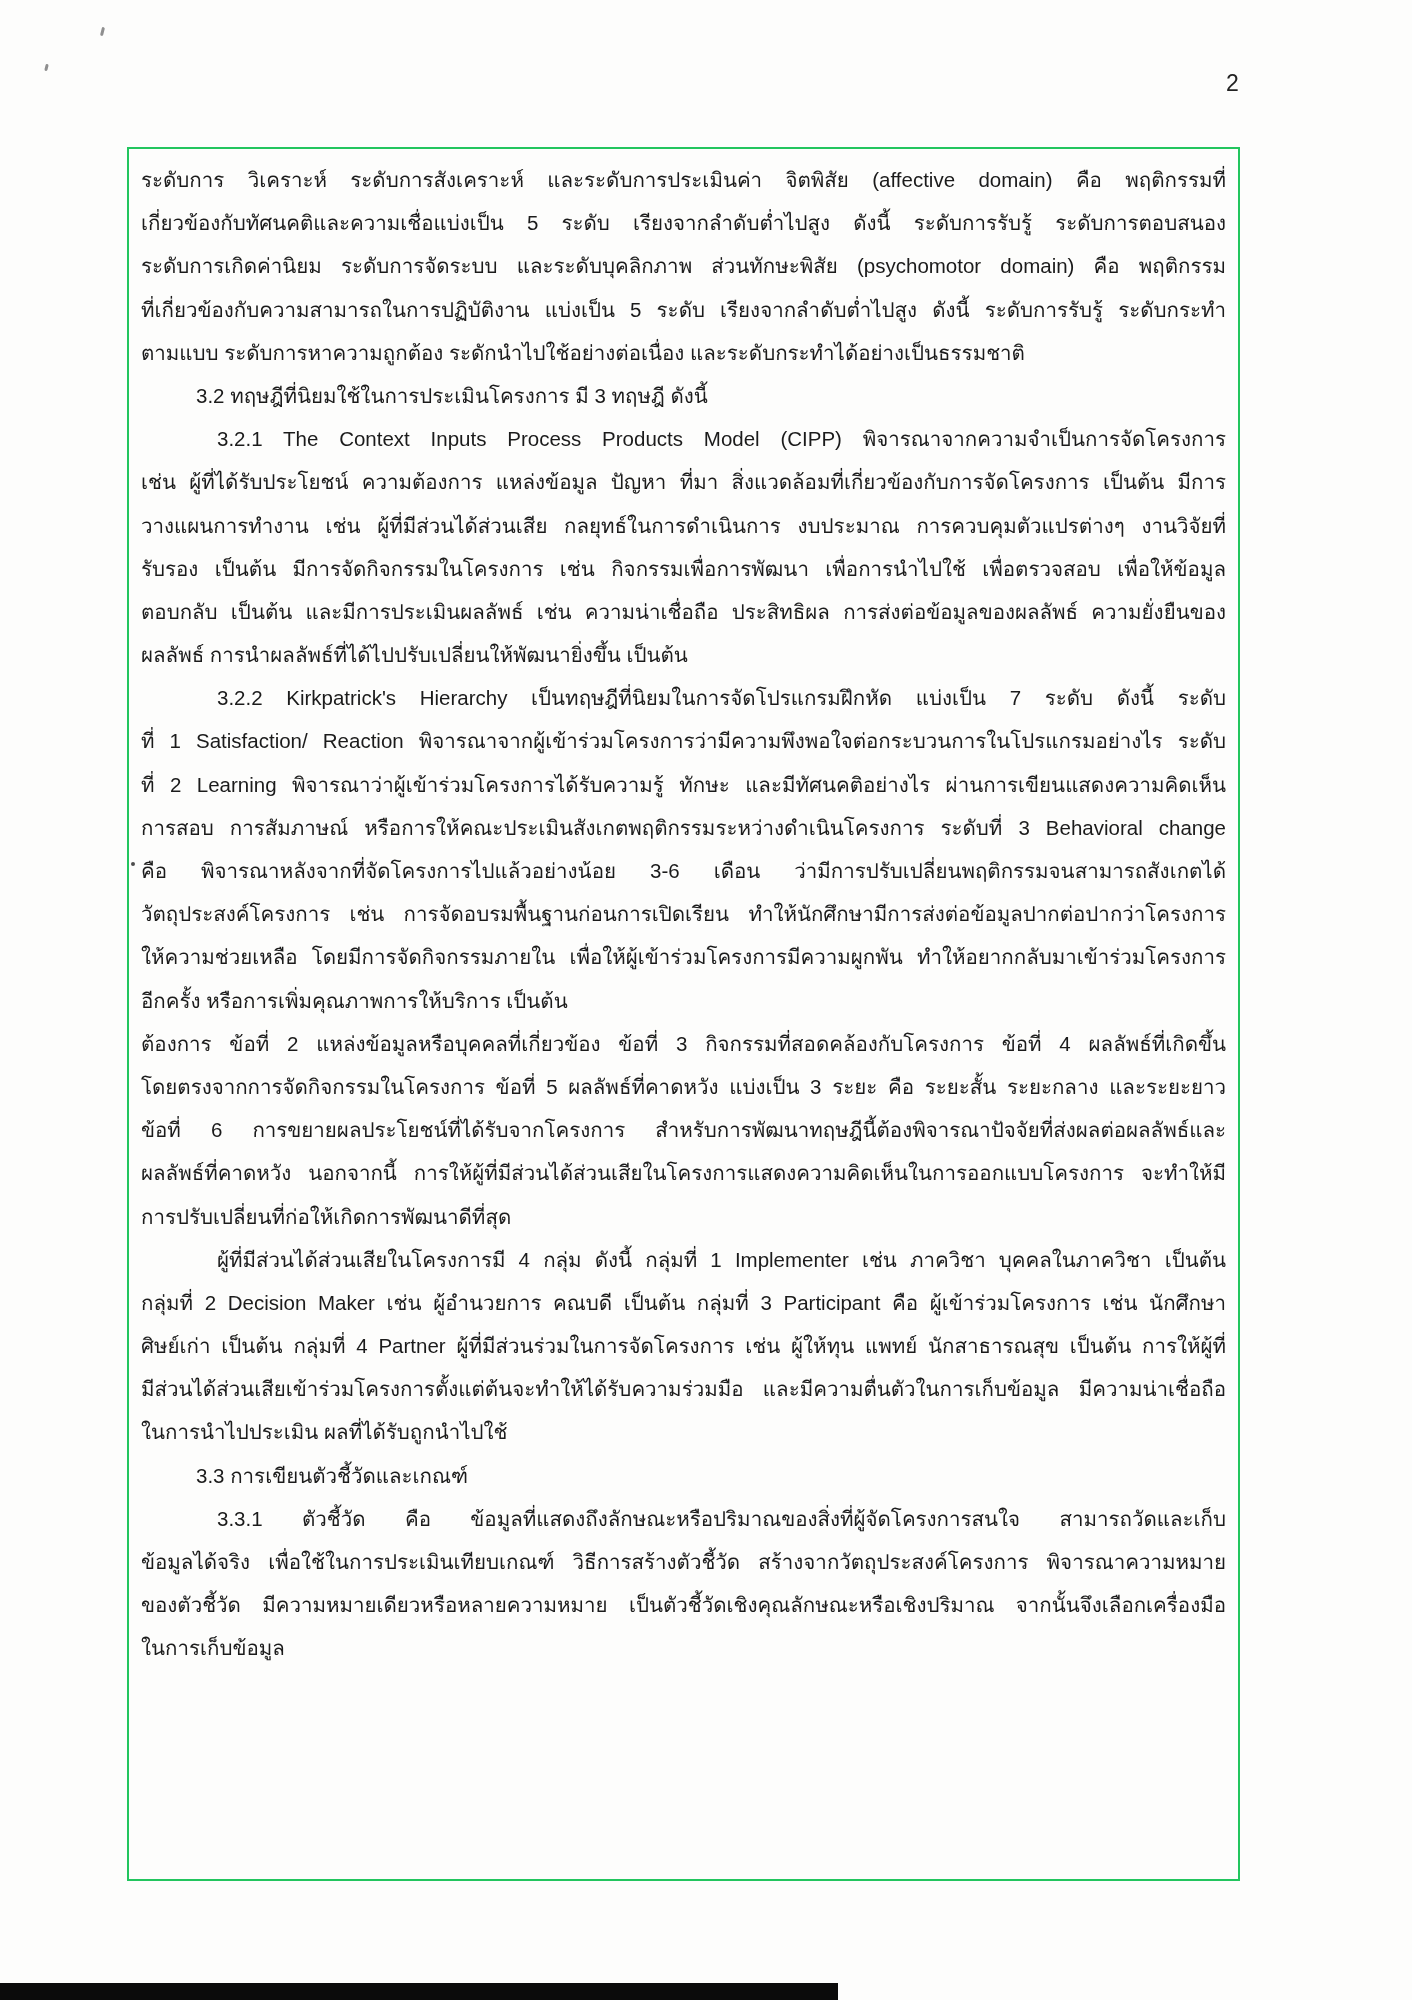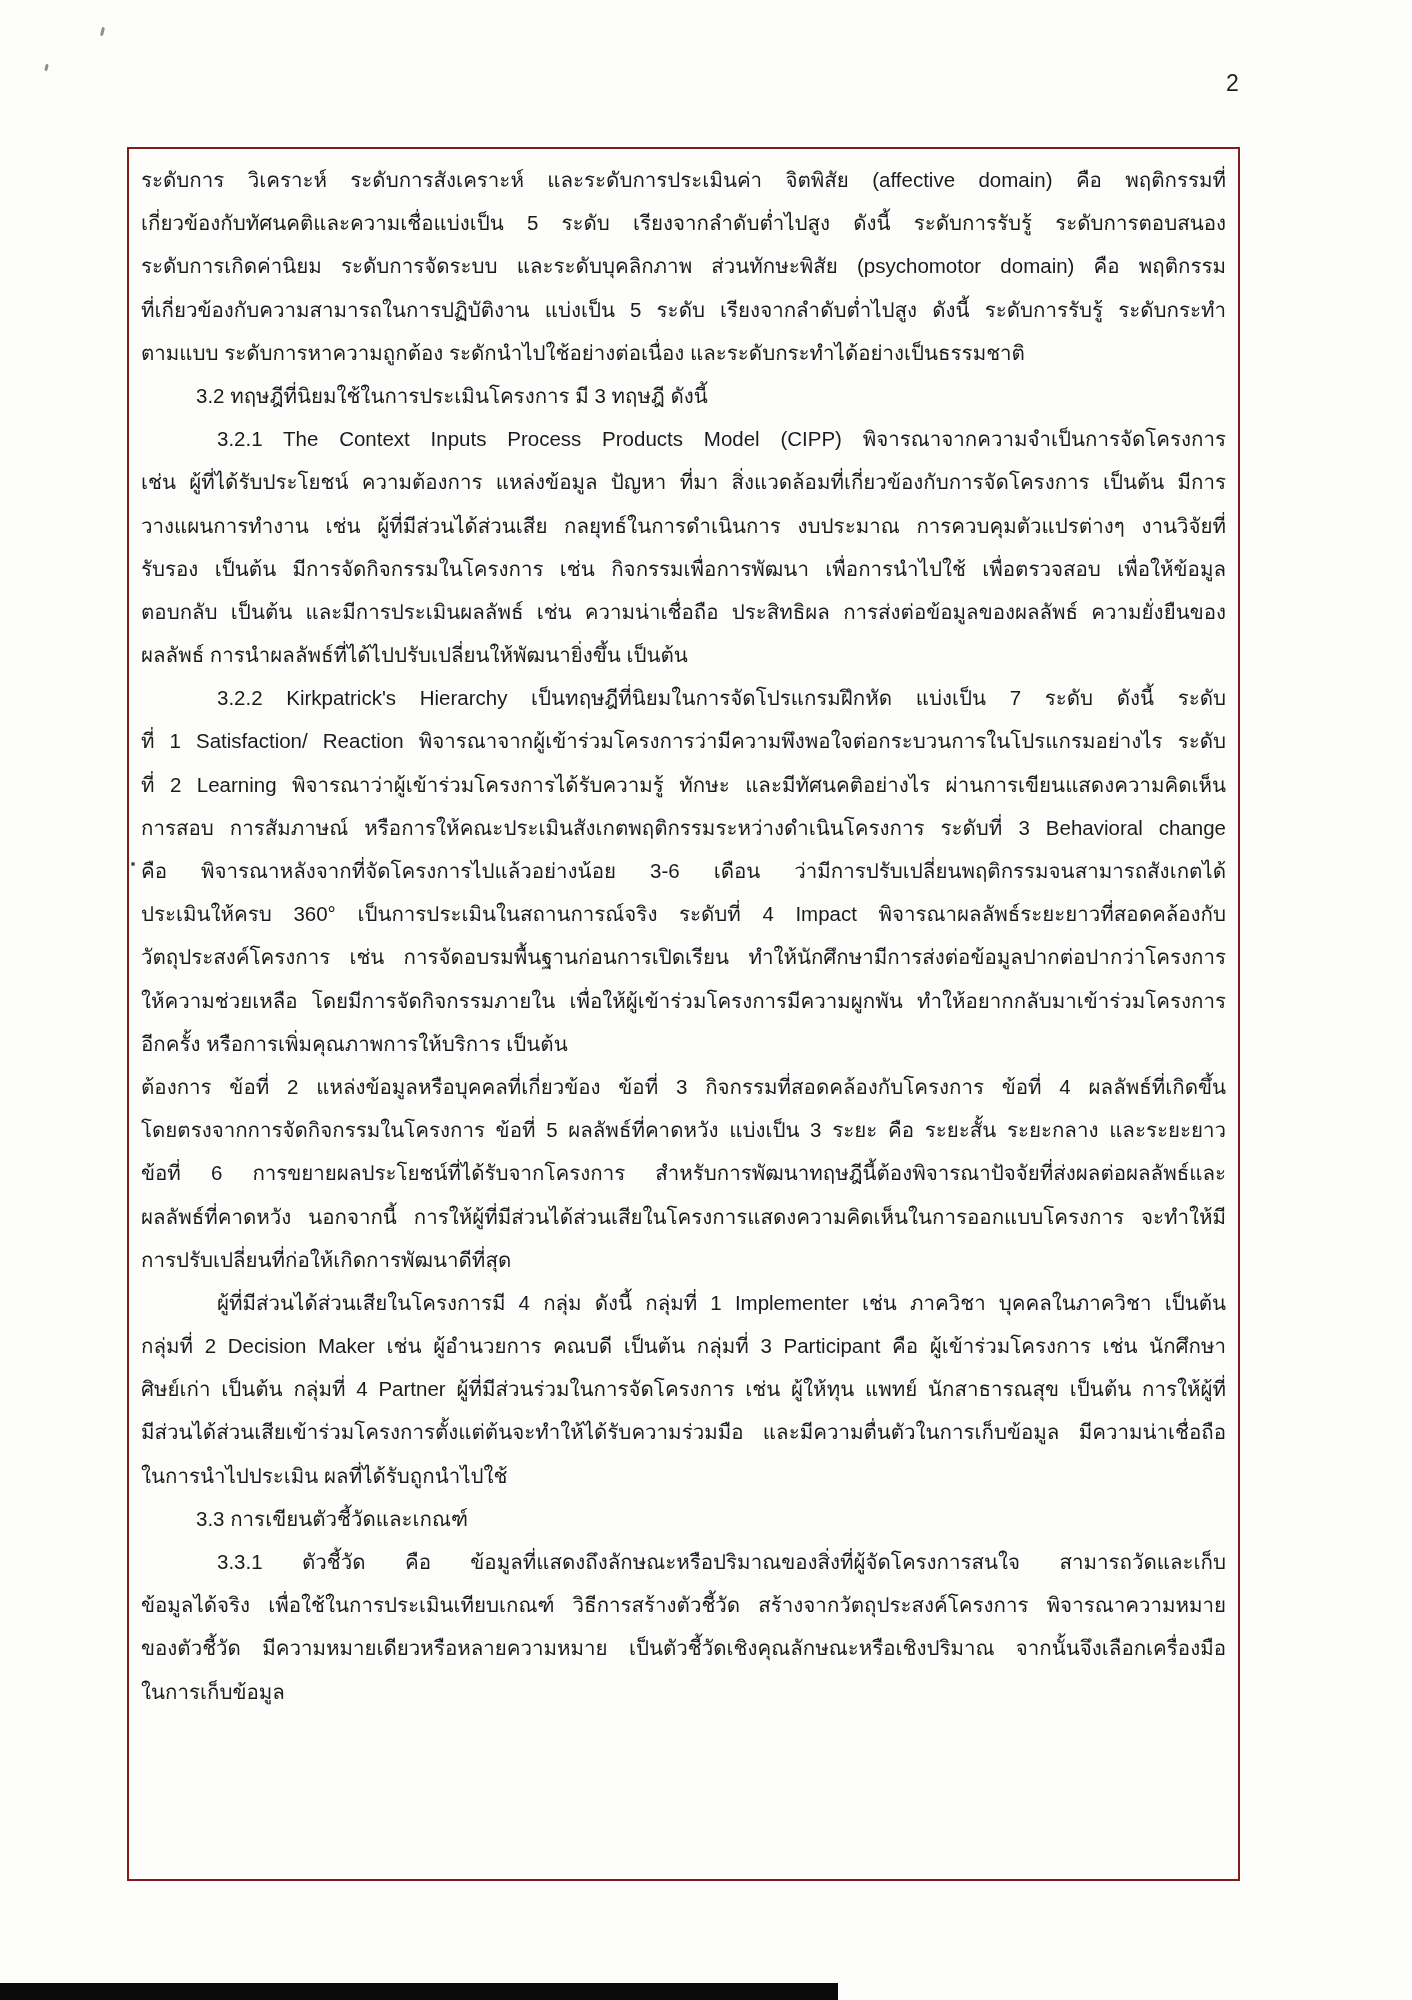--- a/index.html
+++ b/index.html
@@ -21,21 +21,21 @@
     top: 70px;
     font-size: 23px;
     color: #222;
   }
   .content-box {
     position: absolute;
     left: 127px;
     top: 147px;
     width: 1113px;
     height: 1734px;
-    border: 2px solid #7f1d1d;
+    border: 2px solid #22c55e;
     box-sizing: border-box;
     padding: 9px 12px 0 12px;
     background: #fdfdfc;
     overflow: hidden;
   }
   .line {
     height: 43.2px;
     line-height: 43.2px;
     font-size: 20.5px;
     overflow: hidden;
@@ -96,21 +96,20 @@
       <div class="line fill">เช่น ผู้ที่ได้รับประโยชน์ ความต้องการ แหล่งข้อมูล ปัญหา ที่มา สิ่งแวดล้อมที่เกี่ยวข้องกับการจัดโครงการ เป็นต้น มีการ</div>
       <div class="line fill">วางแผนการทำงาน เช่น ผู้ที่มีส่วนได้ส่วนเสีย กลยุทธ์ในการดำเนินการ งบประมาณ การควบคุมตัวแปรต่างๆ งานวิจัยที่</div>
       <div class="line fill">รับรอง เป็นต้น มีการจัดกิจกรรมในโครงการ เช่น กิจกรรมเพื่อการพัฒนา เพื่อการนำไปใช้ เพื่อตรวจสอบ เพื่อให้ข้อมูล</div>
       <div class="line fill">ตอบกลับ เป็นต้น และมีการประเมินผลลัพธ์ เช่น ความน่าเชื่อถือ ประสิทธิผล การส่งต่อข้อมูลของผลลัพธ์ ความยั่งยืนของ</div>
       <div class="line">ผลลัพธ์ การนำผลลัพธ์ที่ได้ไปปรับเปลี่ยนให้พัฒนายิ่งขึ้น เป็นต้น</div>
       <div class="line fill ind2">3.2.2 Kirkpatrick's Hierarchy เป็นทฤษฎีที่นิยมในการจัดโปรแกรมฝึกหัด แบ่งเป็น 7 ระดับ ดังนี้ ระดับ</div>
       <div class="line fill">ที่ 1 Satisfaction/ Reaction พิจารณาจากผู้เข้าร่วมโครงการว่ามีความพึงพอใจต่อกระบวนการในโปรแกรมอย่างไร ระดับ</div>
       <div class="line fill">ที่ 2 Learning พิจารณาว่าผู้เข้าร่วมโครงการได้รับความรู้ ทักษะ และมีทัศนคติอย่างไร ผ่านการเขียนแสดงความคิดเห็น</div>
       <div class="line fill">การสอบ การสัมภาษณ์ หรือการให้คณะประเมินสังเกตพฤติกรรมระหว่างดำเนินโครงการ ระดับที่ 3 Behavioral change</div>
       <div class="line fill">คือ พิจารณาหลังจากที่จัดโครงการไปแล้วอย่างน้อย 3-6 เดือน ว่ามีการปรับเปลี่ยนพฤติกรรมจนสามารถสังเกตได้</div>
-      <div class="line fill">ประเมินให้ครบ 360° เป็นการประเมินในสถานการณ์จริง ระดับที่ 4 Impact พิจารณาผลลัพธ์ระยะยาวที่สอดคล้องกับ</div>
       <div class="line fill">วัตถุประสงค์โครงการ เช่น การจัดอบรมพื้นฐานก่อนการเปิดเรียน ทำให้นักศึกษามีการส่งต่อข้อมูลปากต่อปากว่าโครงการ</div>
       <div class="line fill">ให้ความช่วยเหลือ โดยมีการจัดกิจกรรมภายใน เพื่อให้ผู้เข้าร่วมโครงการมีความผูกพัน ทำให้อยากกลับมาเข้าร่วมโครงการ</div>
       <div class="line">อีกครั้ง หรือการเพิ่มคุณภาพการให้บริการ เป็นต้น</div>
       <div class="line fill">ต้องการ ข้อที่ 2 แหล่งข้อมูลหรือบุคคลที่เกี่ยวข้อง ข้อที่ 3 กิจกรรมที่สอดคล้องกับโครงการ ข้อที่ 4 ผลลัพธ์ที่เกิดขึ้น</div>
       <div class="line fill">โดยตรงจากการจัดกิจกรรมในโครงการ ข้อที่ 5 ผลลัพธ์ที่คาดหวัง แบ่งเป็น 3 ระยะ คือ ระยะสั้น ระยะกลาง และระยะยาว</div>
       <div class="line fill">ข้อที่ 6 การขยายผลประโยชน์ที่ได้รับจากโครงการ สำหรับการพัฒนาทฤษฎีนี้ต้องพิจารณาปัจจัยที่ส่งผลต่อผลลัพธ์และ</div>
       <div class="line fill">ผลลัพธ์ที่คาดหวัง นอกจากนี้ การให้ผู้ที่มีส่วนได้ส่วนเสียในโครงการแสดงความคิดเห็นในการออกแบบโครงการ จะทำให้มี</div>
       <div class="line">การปรับเปลี่ยนที่ก่อให้เกิดการพัฒนาดีที่สุด</div>
       <div class="line fill ind2">ผู้ที่มีส่วนได้ส่วนเสียในโครงการมี 4 กลุ่ม ดังนี้ กลุ่มที่ 1 Implementer เช่น ภาควิชา บุคคลในภาควิชา เป็นต้น</div>
       <div class="line fill">กลุ่มที่ 2 Decision Maker เช่น ผู้อำนวยการ คณบดี เป็นต้น กลุ่มที่ 3 Participant คือ ผู้เข้าร่วมโครงการ เช่น นักศึกษา</div>

